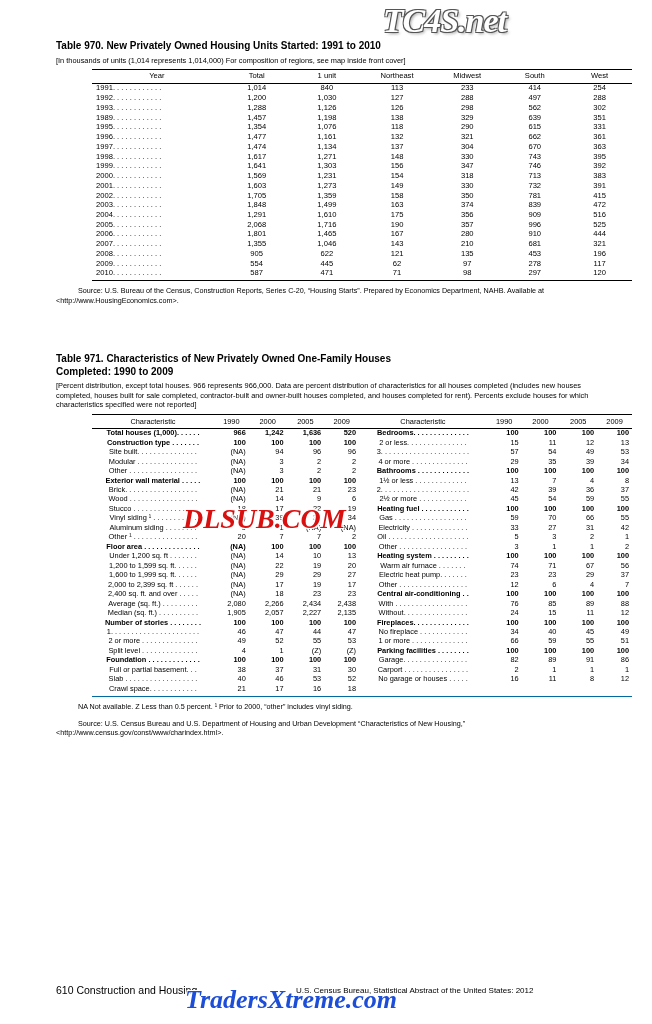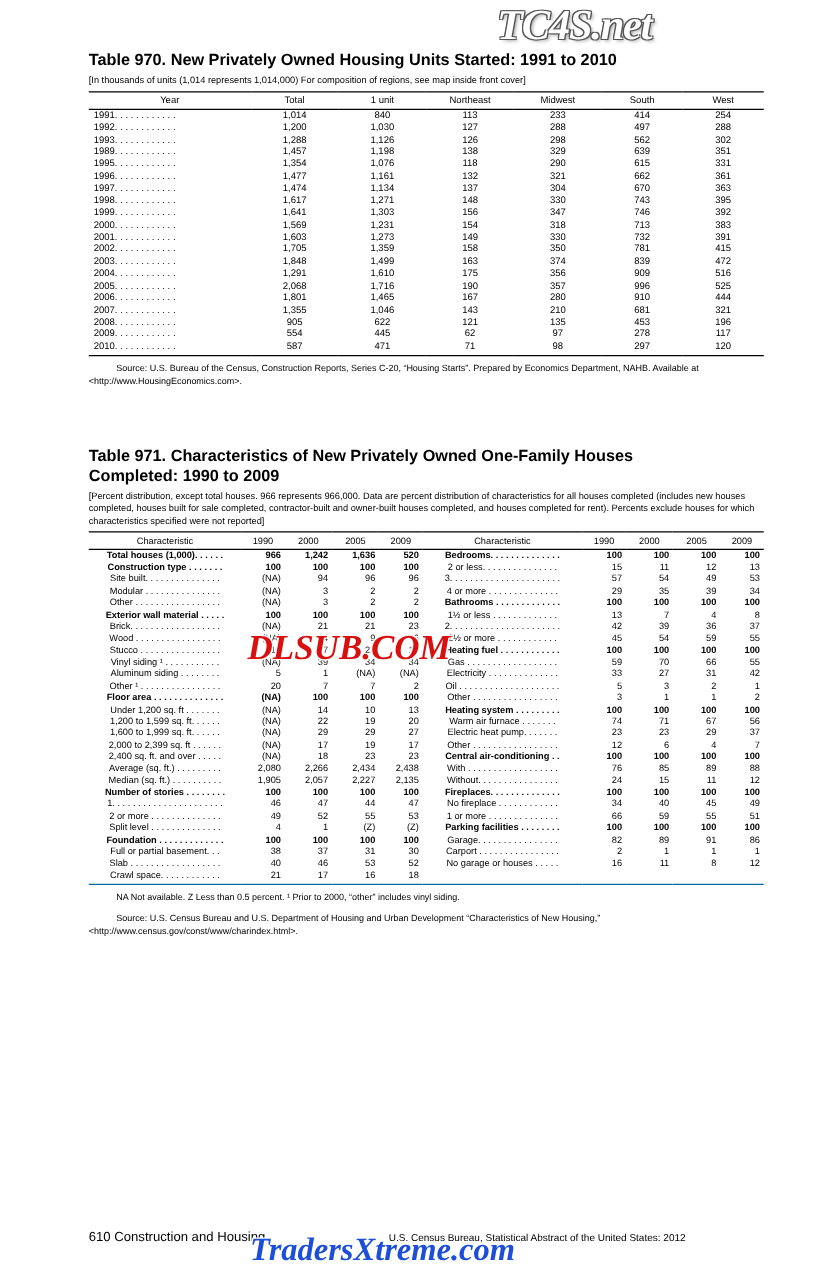--- a/index.html
+++ b/index.html
@@ -10,21 +10,21 @@
   body {
     width: 652px;
     height: 1024px;
     position: relative;
     font-family: "Liberation Sans", sans-serif;
     color: #000000;
     overflow: hidden;
   }
   .page {
     position: absolute;
-    left: 15px; top: 0;
+    left: 0; top: 0;
     width: 516px;
     height: 1024px;
   }
   .watermark-tc4s {
     position: absolute;
     right: 10px;
     top: 2px;
     font-family: "Liberation Serif", serif;
     font-size: 34px;
     font-weight: bold;
@@ -67,34 +67,35 @@
     z-index: 40;
   }
 
   .content {
     position: absolute;
     left: 56px;
     top: 40px;
     width: 540px;
   }
   h2.tbl-title {
-    font-size: 13px;
+    font-size: 10px;
     font-weight: bold;
     margin: 0 0 3px 0;
     line-height: 1.25;
   }
   .headnote {
     font-size: 7.4px;
     line-height: 1.3;
     margin: 0 0 4px 0;
   }
   table {
     border-collapse: collapse;
     width: 100%;
     font-size: 7.6px;
+    margin-left: 36px;
   }
   .t970 td, .t970 th {
     padding: 0.4px 4px;
     line-height: 1.18;
   }
   .t970 thead th {
     font-weight: normal;
     text-align: center;
     border-top: 1px solid #000;
     border-bottom: 1px solid #000;

